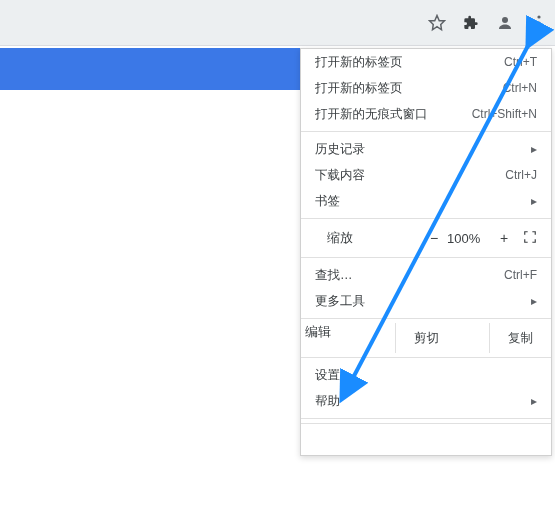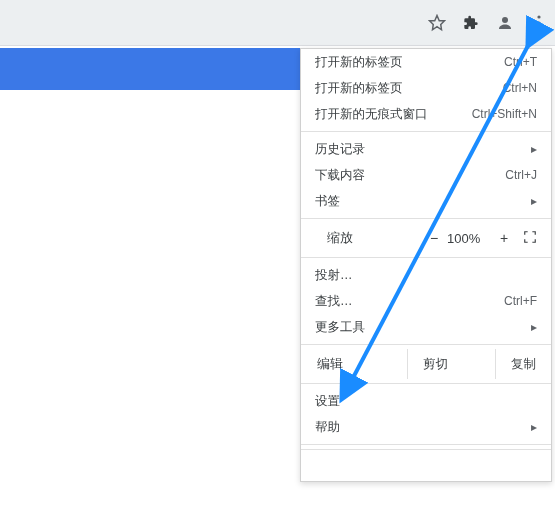--- a/index.html
+++ b/index.html
@@ -50,22 +50,22 @@
   .sep { height: 1px; background: #e0e0e0; margin: 4px 0; }
   .zoom-row {
     display: flex; align-items: center; height: 30px;
     padding: 0 8px 0 26px;
   }
   .zoom-label { flex: 0 0 auto; margin-right: auto; }
   .zoom-ctl { width: 26px; text-align: center; font-size: 14px; color:#3c4043;}
   .zoom-val { width: 44px; text-align: left; }
   .fullscreen { width: 26px; text-align:center; }
   .edit-row {
-    display: flex; align-items: center; height: 30px;
-    padding: 0 0 0 16px;
+    display: flex; align-items: flex-start; height: 30px;
+    padding: 0 0 0 4px;
   }
   .edit-label { flex: 0 0 58px; }
   .edit-btn {
     flex: 1; text-align: center; border-left: 1px solid #e0e0e0;
     height: 100%; display:flex; align-items:center; justify-content:center;
     font-size: 12.5px;
     margin-left: 32px;
   }
   .managed {
     display:flex; align-items:center; gap:10px;
@@ -148,23 +148,20 @@
     <span class="fullscreen">
       <svg width="14" height="14" viewBox="0 0 24 24" fill="none" stroke="#3c4043" stroke-width="2">
           <path d="M3 8V3h5M21 8V3h-5M3 16v5h5M21 16v5h-5"></path>
         </svg>
     </span>
   </div>
 
   <div class="sep"></div>
 
   <div class="item">
-    <span>投射…</span>
-  </div>
-  <div class="item">
     <span>查找…</span>
     <span class="shortcut">Ctrl+F</span>
   </div>
   <div class="item">
     <span>更多工具</span>
     <span class="shortcut">▸</span>
   </div>
 
   <div class="sep"></div>
 

